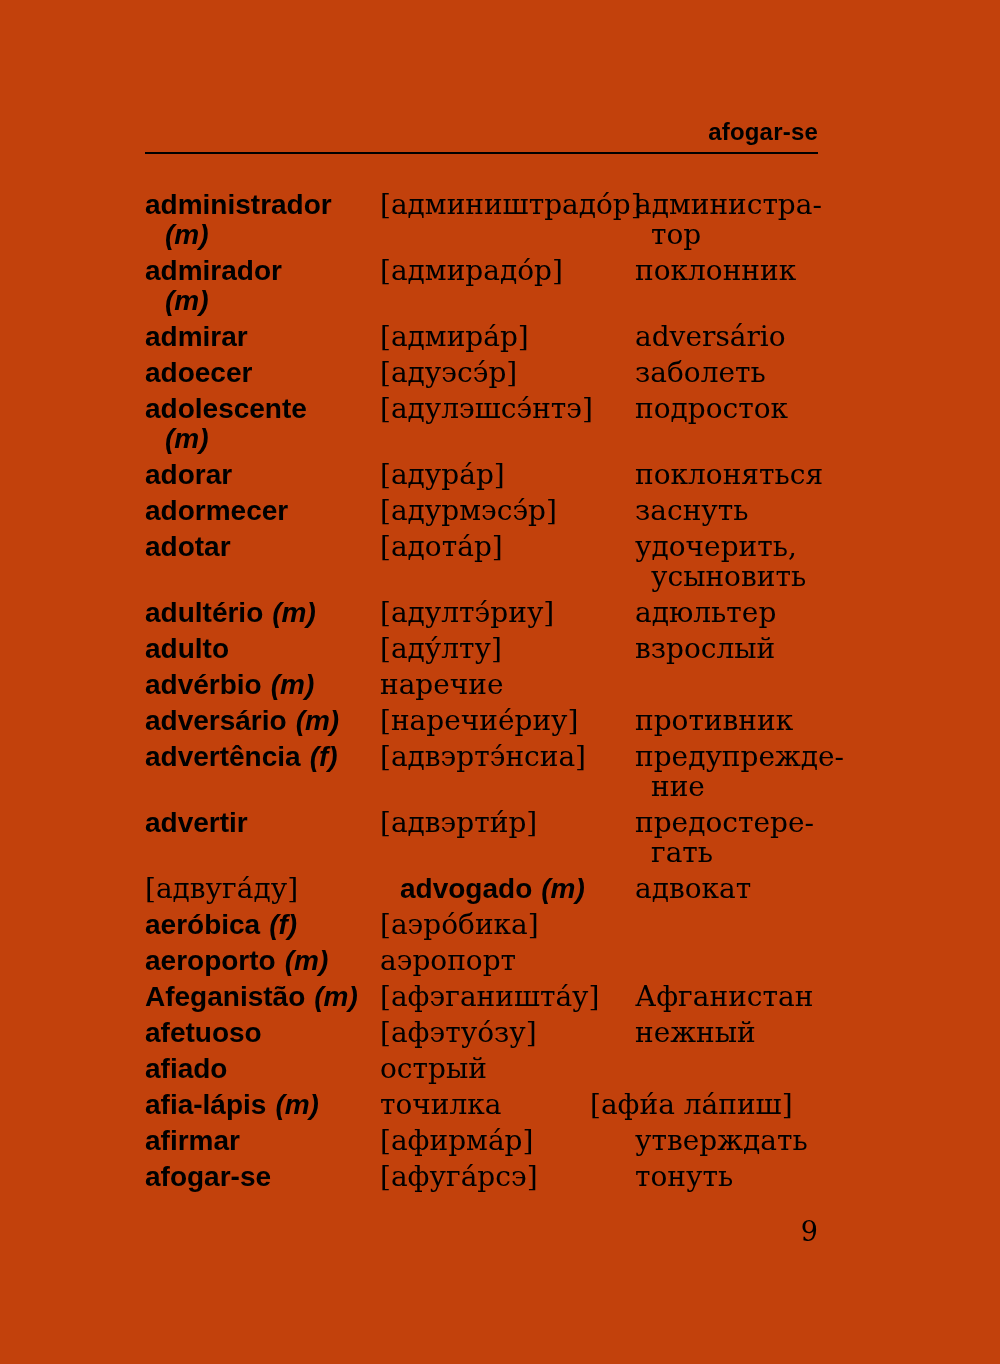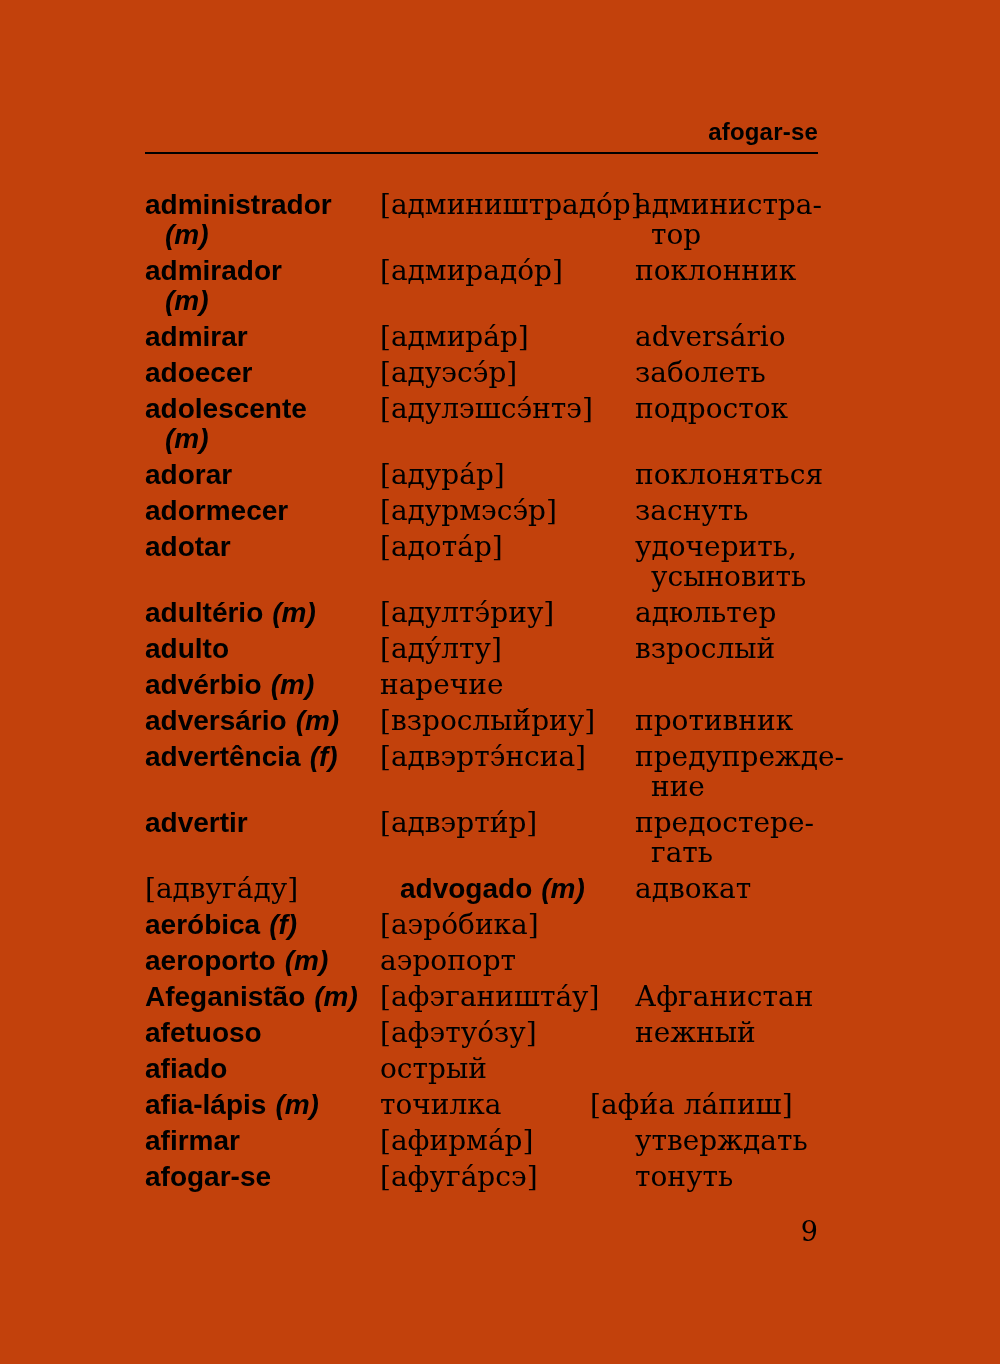--- a/index.html
+++ b/index.html
@@ -175,21 +175,21 @@
         </div>
       </div>
       <div class="entry">
         <div class="col word-col"><span class="hw">advérbio</span><span class="gender">(m)</span></div>
         <div class="col translation-col">
           <div class="tr-line">наречие</div>
         </div>
       </div>
       <div class="entry">
         <div class="col word-col"><span class="hw">adversário</span><span class="gender">(m)</span></div>
-        <div class="col transcription-col">[взрослый́риу]</div>
+        <div class="col transcription-col">[наречие́риу]</div>
         <div class="col translation-col">
           <div class="tr-line">противник</div>
         </div>
       </div>
       <div class="entry">
         <div class="col word-col"><span class="hw">advertência</span><span class="gender">(f)</span></div>
         <div class="col transcription-col">[адвэртэ́нсиа]</div>
         <div class="col translation-col">
           <div class="tr-line">предупрежде-</div>
           <div class="tr-line indent">ние</div>

